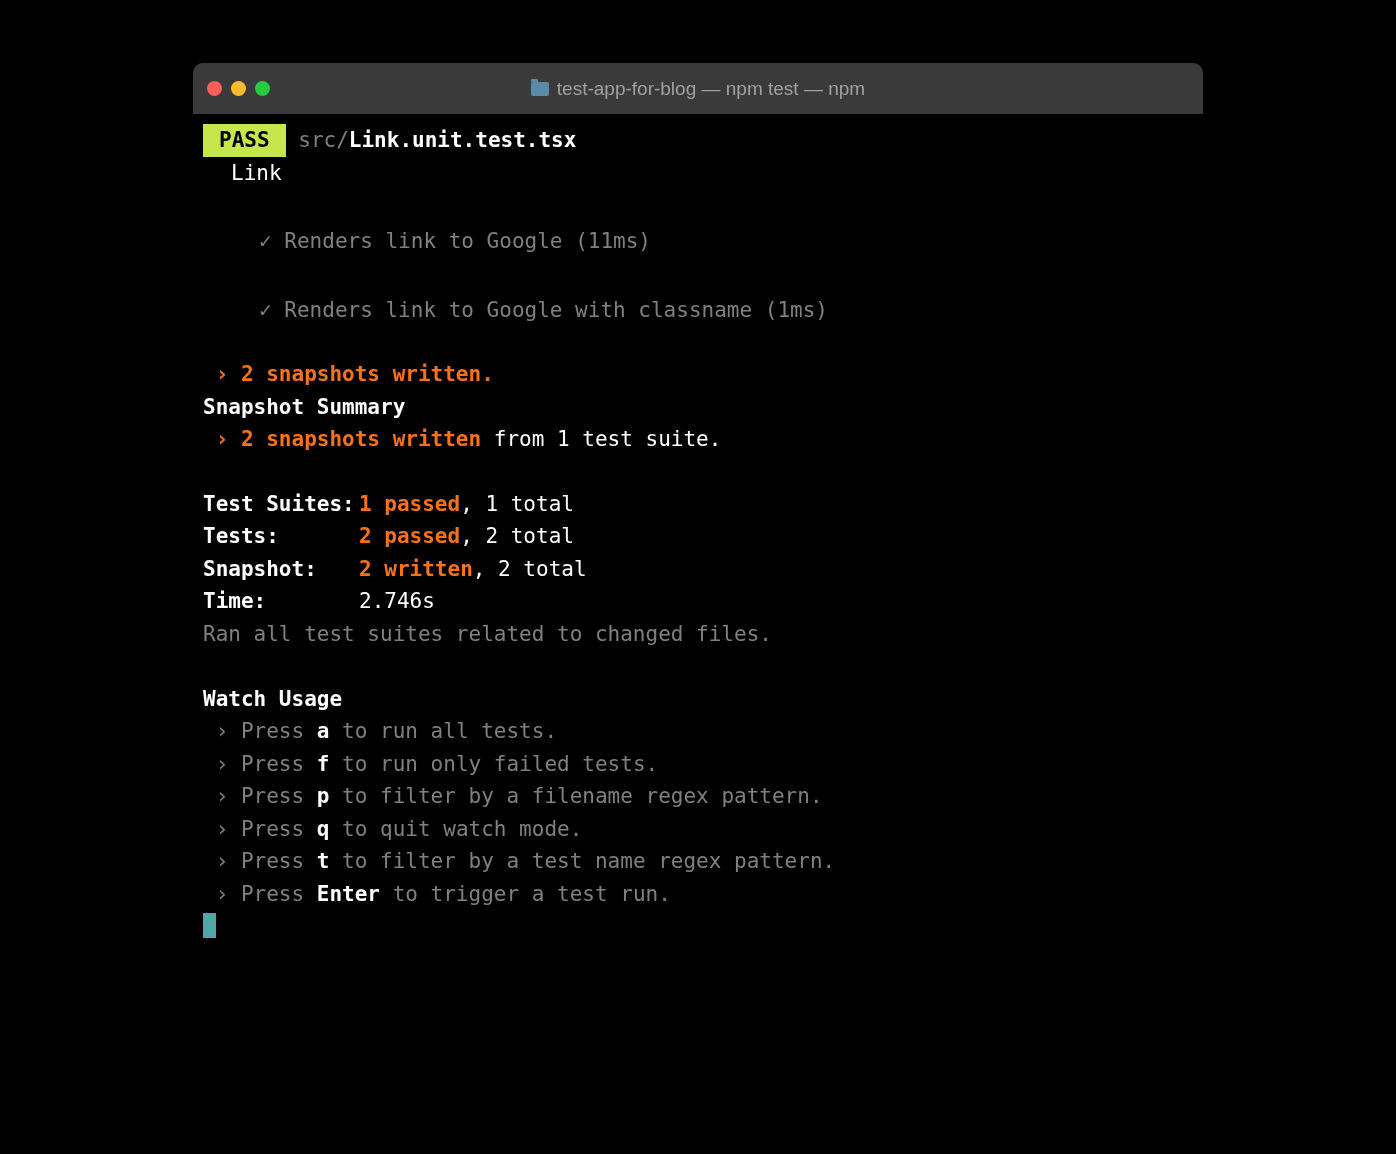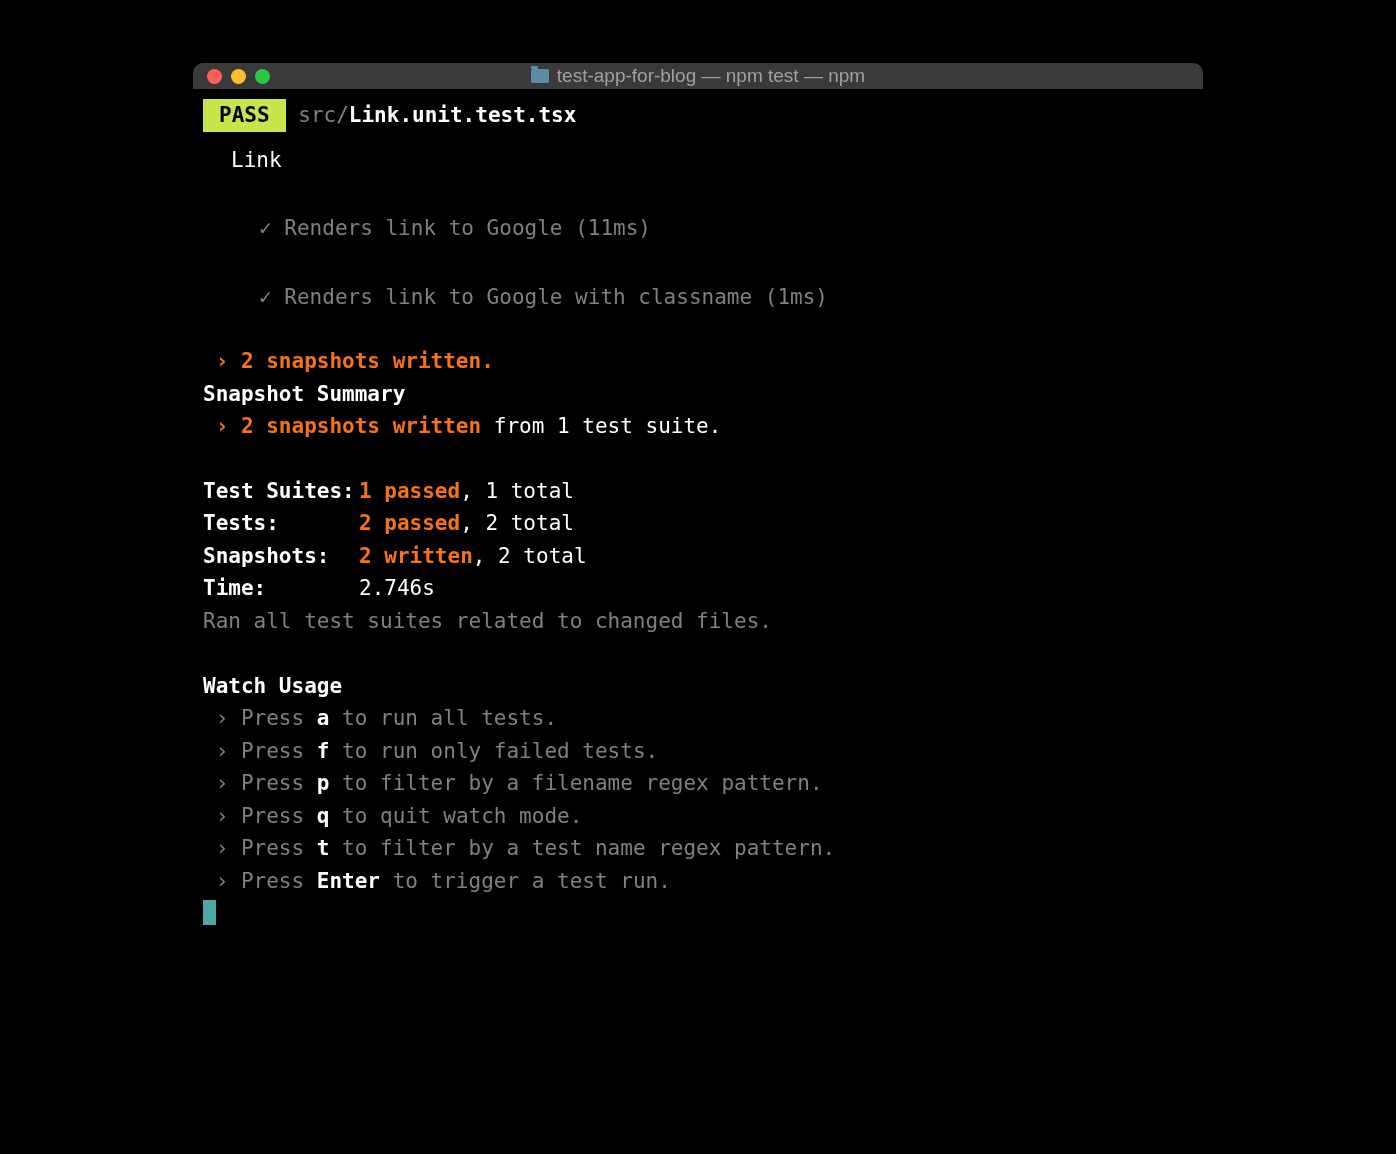--- a/index.html
+++ b/index.html
@@ -22,21 +22,21 @@
     .terminal-window {
       width: 1010px;
       background: #1c1c1c;
       border-radius: 10px;
       overflow: hidden;
       box-shadow: 0 20px 60px rgba(0,0,0,0.5);
     }
     
     .titlebar {
       background: #3a3a3a;
-      height: 26px;
+      height: 51px;
       display: flex;
       align-items: center;
       padding: 0 14px;
       position: relative;
     }
     
     .traffic-lights {
       display: flex;
       gap: 9px;
       position: absolute;
@@ -104,21 +104,21 @@
     
     .dim {
       color: #808080;
     }
     
     .bold-white {
       color: #ffffff;
       font-weight: bold;
     }
     
-    .indent-1 { padding-left: 28px; margin-top: 12px; }
+    .indent-1 { padding-left: 28px; }
     .indent-2 { padding-left: 56px; margin-top: 36px; }
     
     .check {
       color: #808080;
     }
     
     .green-bold {
       color: #f97316;
       font-weight: bold;
       margin-top: 10px;
@@ -194,21 +194,21 @@
     <div class="line bold-white">Snapshot Summary</div>
 
     <div class="line"><span class="green-bold"> › 2 snapshots written</span><span> from 1 test suite.</span></div>
 
     <div class="blank-line"></div>
 
     <div class="line"><span class="stat-label">Test Suites:</span><span class="green-bold">1 passed</span><span>, 1 total</span></div>
 
     <div class="line"><span class="stat-label">Tests:</span><span class="green-bold">2 passed</span><span>, 2 total</span></div>
 
-    <div class="line"><span class="stat-label">Snapshots:</span><span class="green-bold">2 written</span><span>, 2 total</span></div>
+    <div class="line"><span class="stat-label">Snapshot:</span><span class="green-bold">2 written</span><span>, 2 total</span></div>
 
     <div class="line"><span class="stat-label">Time:</span><span>2.746s</span></div>
 
     <div class="line dim">Ran all test suites related to changed files.</div>
 
     <div class="blank-line"></div>
 
     <div class="line bold-white">Watch Usage</div>
 
     <div class="line"><span class="watch-arrow"> › </span><span class="watch-text">Press </span><span class="watch-key">a</span><span class="watch-text"> to run all tests.</span></div>

